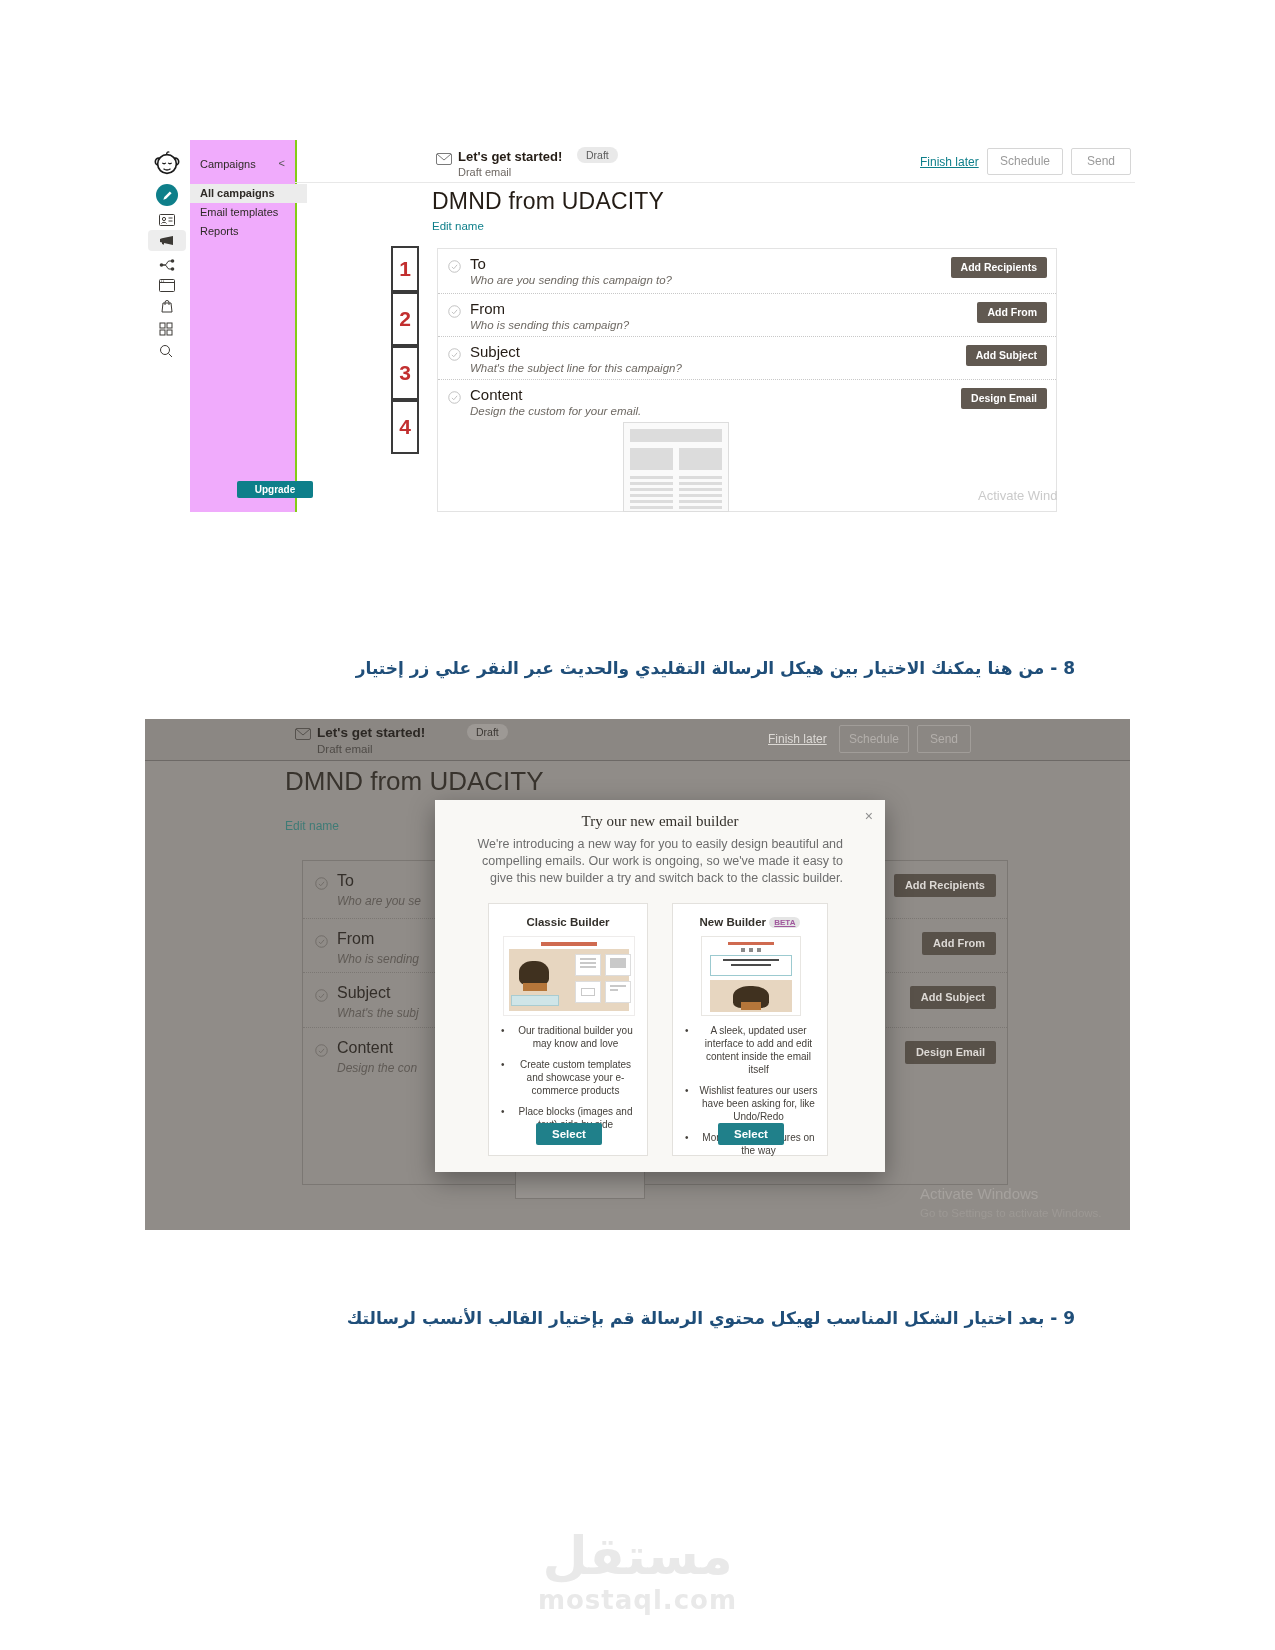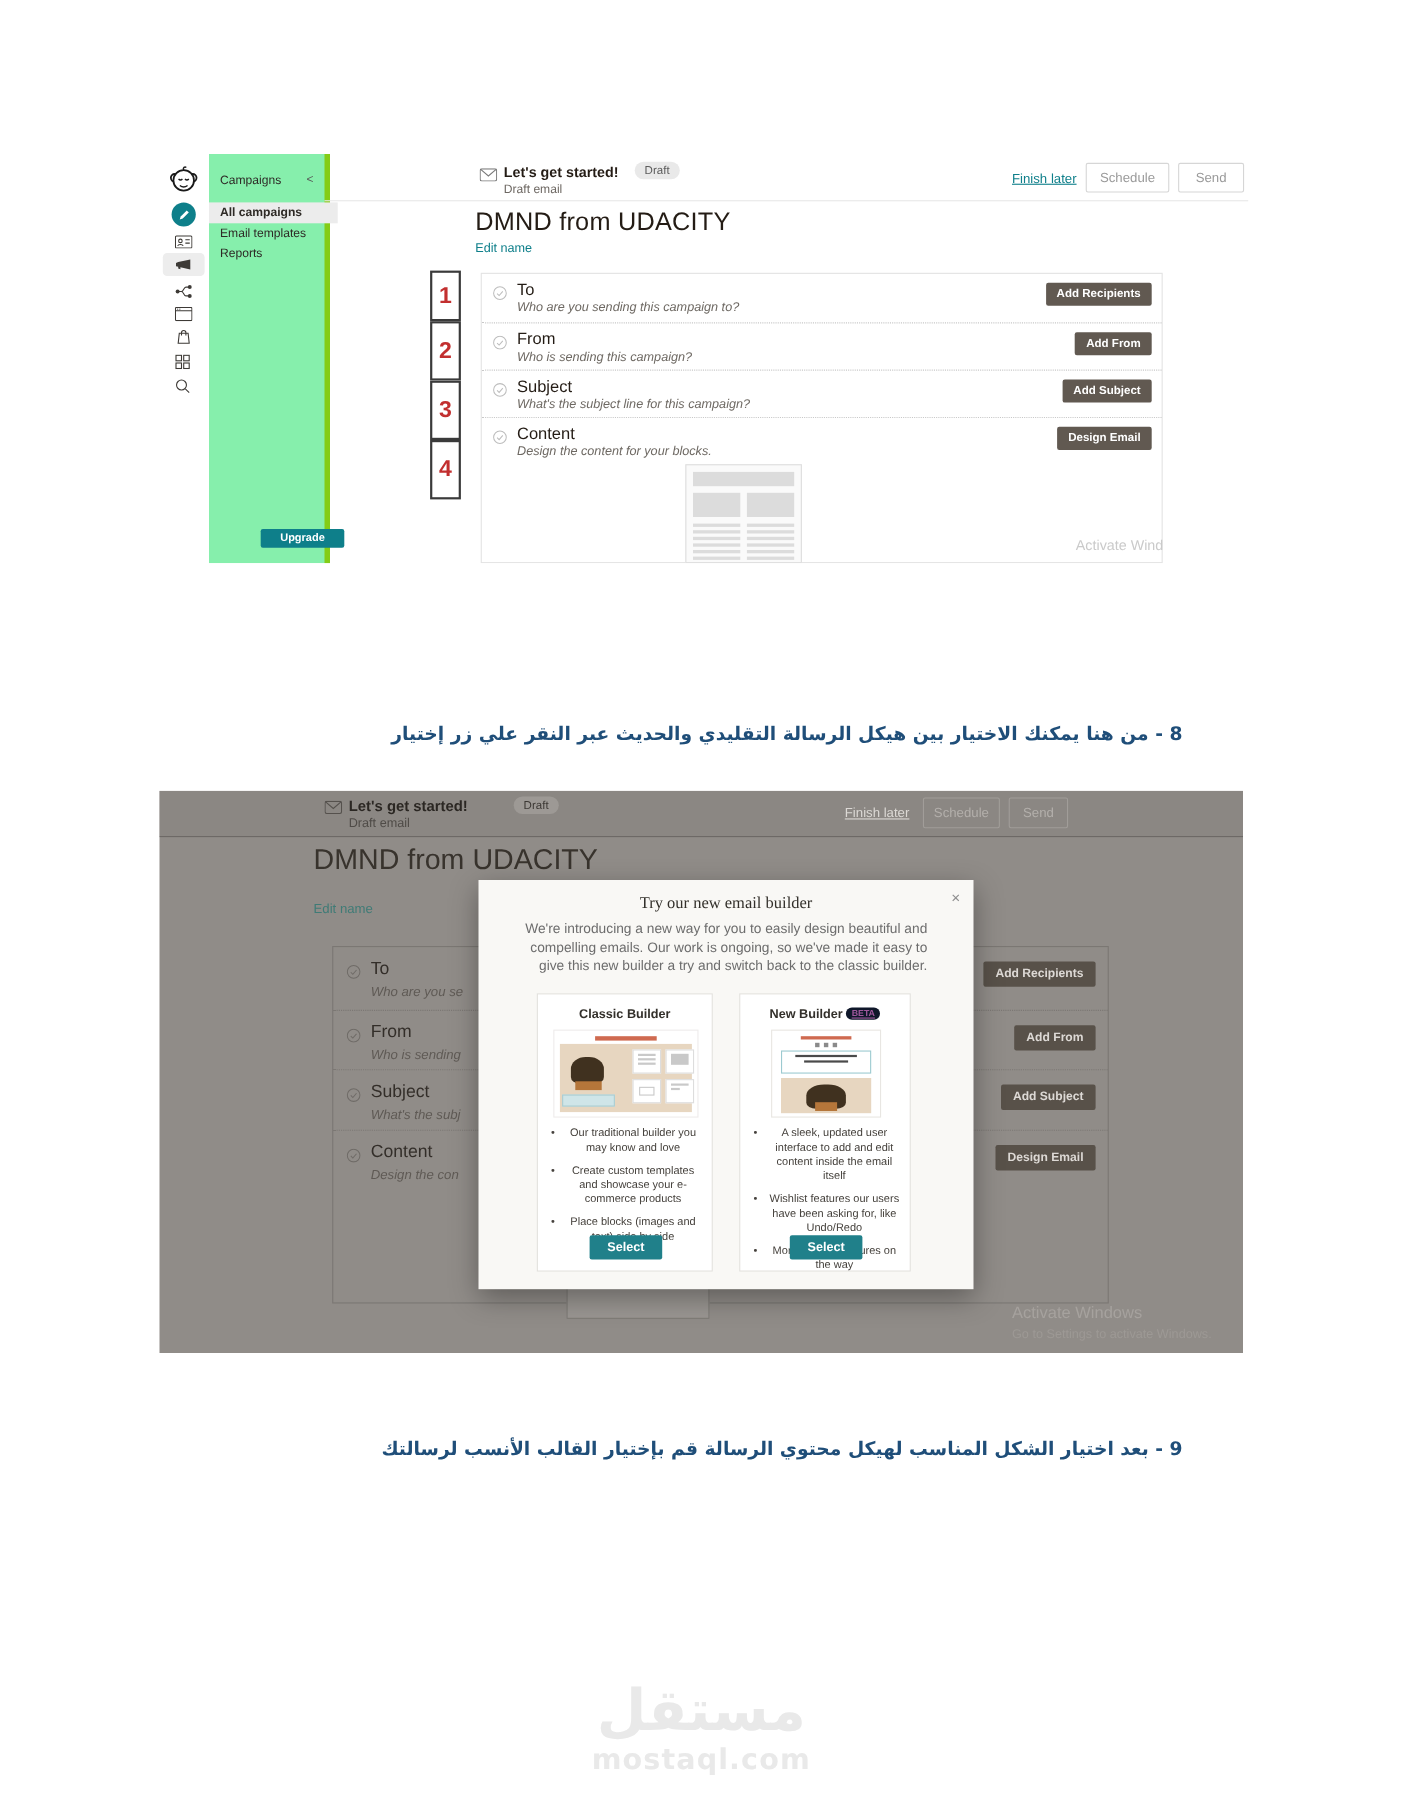--- a/index.html
+++ b/index.html
@@ -7,21 +7,21 @@
         font-family:"Liberation Sans",sans-serif;color:#241c15;}
   .abs{position:absolute;}
   .ital{font-style:italic;}
   svg{display:block;}
 
   
   #s1{left:145px;top:140px;width:990px;height:372px;background:#fff;overflow:hidden;}
   .rail{left:0;top:0;width:45px;height:372px;background:#fff;border-right:1px solid #f0f0f0;}
   .navicon{color:#3d3a36;}
   .pill-active{background:#ededed;border-radius:4px;}
-  .panel{left:45px;top:0;width:105px;height:372px;background:#86efac;border-right:5px solid #84cc16;}
+  .panel{left:45px;top:0;width:105px;height:372px;background:#f0abfc;border-right:2px solid #84cc16;}
   .panel-title{font-size:11px;color:#2e2a26;}
   .panel-item{width:117px;height:19px;line-height:19px;padding-left:10px;box-sizing:border-box;
               font-size:11px;color:#2e2a26;white-space:nowrap;overflow:hidden;}
   .panel-item.active{background:#ececec;font-weight:bold;}
   .upgrade-btn{background:#0e7f8a;color:#fff;font-size:10px;font-weight:bold;text-align:center;
                line-height:17px;border-radius:2px;}
   .hdr-title{font-size:13px;font-weight:bold;color:#241c15;}
   .draft-pill{background:#e9e9e9;border-radius:9px;padding:2px 9px;font-size:10.5px;color:#5c5c5c;}
   .hdr-sub{font-size:11px;color:#6e6863;}
   .teal-link{color:#0e7f8a;font-size:12px;text-decoration:underline;}
@@ -59,21 +59,21 @@
   .row-label2{font-size:16px;color:#332e29;}
   .row-desc2{font-size:12px;color:#5f5a55;white-space:nowrap;}
   .dark-btn2{background:#585149;color:#ddd9d5;font-size:11px;font-weight:bold;line-height:23px;
              padding:0 11px;border-radius:2px;white-space:nowrap;}
   .modal{background:#f9f8f5;box-shadow:0 8px 24px rgba(0,0,0,.35);z-index:5;}
   .modal-title{font-family:"Liberation Serif",serif;font-size:15px;font-weight:500;color:#33302b;text-align:center;}
   .modal-body{font-size:12.5px;line-height:1.35;color:#6d6d6d;text-align:right;}
   .close-x{font-size:14px;color:#8f8f8f;line-height:14px;}
   .b-card{border:1px solid #e3e1dd;background:#fff;box-sizing:border-box;}
   .b-title{font-size:11.5px;color:#33302b;text-align:center;font-weight:bold;}
-  .beta-pill{background:#0f172a;color:#a0589d;font-size:8px;font-weight:bold;border-radius:7px;
+  .beta-pill{background:#e5e5e5;color:#a0589d;font-size:8px;font-weight:bold;border-radius:7px;
              padding:1px 5px;vertical-align:1px;text-decoration:underline;}
   .blt{position:relative;padding-left:11px;margin-bottom:8px;font-size:10px;line-height:1.3;
        color:#45413c;text-align:center;}
   .blt::before{content:"•";position:absolute;left:0;top:0;}
   .select-btn{background:#20808a;color:#fff;font-size:11.5px;font-weight:bold;text-align:center;
               line-height:22px;border-radius:2px;}
   .illus{box-sizing:border-box;}
   .mini{position:absolute;width:26px;height:22px;background:#fff;border:1px solid #ddd;box-sizing:border-box;padding:3px 4px;}
   .mini i{display:block;height:2px;background:#c9c9c9;margin-bottom:2px;}
   .thumb2{border:1px solid #7e7a76;background:#9a9692;box-sizing:border-box;padding:8px;z-index:1;}
@@ -226,21 +226,21 @@
       </div>
 
       <div class="abs sep-dot" style="left:0;top:130px;width:618px;height:132px;">
         <span class="abs chk" style="left:10px;top:11px;">
           <svg width="13" height="13" viewBox="0 0 14 14">
               <circle cx="7" cy="7" r="6.2" fill="none" stroke="currentColor"></circle>
               <path d="M4.2 7.4l2 2 3.6-4.2" fill="none" stroke="currentColor"></path>
             </svg>
           </span>
         <span class="abs row-label" style="left:32px;top:6px;">Content</span>
-        <span class="abs row-desc ital" style="left:32px;top:25px;">Design the content for your blocks.</span>
+        <span class="abs row-desc ital" style="left:32px;top:25px;">Design the custom for your email.</span>
         <span class="abs dark-btn" style="right:9px;top:8px;">Design Email</span>
 
         <div class="abs thumb" style="left:185px;top:42px;width:106px;height:90px;">
           <div class="tbar" style="height:13px;"></div>
           <div style="display:flex;gap:6px;margin-top:6px;">
             <div class="tbar" style="flex:1;height:22px;"></div>
             <div class="tbar" style="flex:1;height:22px;"></div>
           </div>
           <div style="display:flex;gap:6px;margin-top:6px;">
             <div style="flex:1;">

